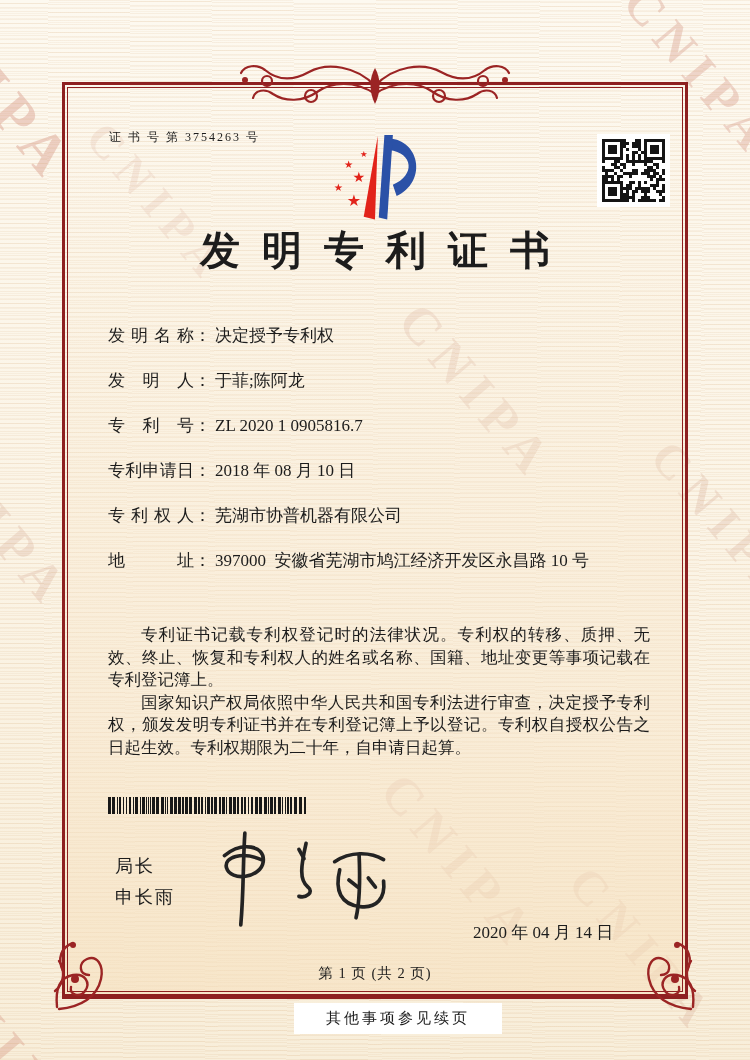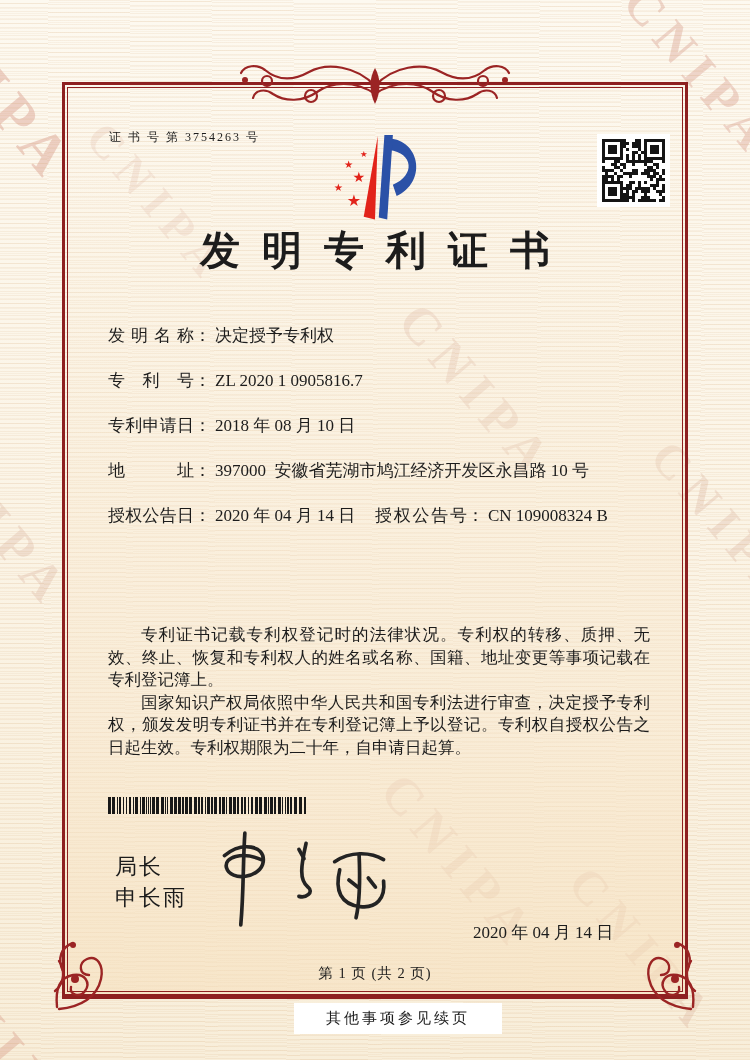--- a/index.html
+++ b/index.html
@@ -46,21 +46,21 @@
   .f-label{display:inline-block;width:86px;text-align:justify;text-align-last:justify;vertical-align:top;}
   .f-colon{display:inline-block;margin-right:4px;}
   .f-value{white-space:pre-wrap;}
   .pair2{position:absolute;left:267px;top:0;}
   .paragraphs{position:absolute;left:43px;right:35px;top:539px;
     font-size:16.5px;line-height:22.6px;text-align:justify;}
   .paragraphs p{margin:0;text-indent:2em;}
   .barcode{position:absolute;left:43px;top:712px;width:206px;height:17px;display:flex;align-items:stretch;overflow:hidden;}
   .bar{background:#181818;flex:0 0 auto;height:100%;}
   .signer{position:absolute;left:50px;top:766px;font-family:"Liberation Sans","DejaVu Sans",sans-serif;
-    font-size:22px;line-height:31px;letter-spacing:2px;}
+    font-size:18px;line-height:31px;letter-spacing:2px;}
   .signature{position:absolute;left:122px;top:742px;width:232px;height:102px;}
   .date{position:absolute;left:408px;top:836px;font-size:17px;}
   .page-num{position:absolute;bottom:11px;left:0;width:100%;text-align:center;font-size:14.5px;letter-spacing:1px;}
   .footer-note{
     position:absolute;left:294px;top:1003px;z-index:4;background:#ffffff;
     padding:6px 32px;font-size:15px;letter-spacing:3px;white-space:nowrap;
   }
 </style>
 </head>
 <body>
@@ -573,33 +573,33 @@
       <text x="26" y="78" font-size="17" fill="#e2231a">★</text>
     </svg>
 
     <div class="title">发明专利证书</div>
 
     <div class="fields">
       <div class="f-row">
         <span class="f-label">发明名称</span><span class="f-colon">：</span><span class="f-value">决定授予专利权</span>
       </div>
       <div class="f-row">
+        <span class="f-label">发明人</span><span class="f-colon">：</span><span class="f-value">于菲;陈阿龙</span>
+      </div>
+      <div class="f-row">
         <span class="f-label">专利号</span><span class="f-colon">：</span><span class="f-value">ZL 2020 1 0905816.7</span>
       </div>
       <div class="f-row">
         <span class="f-label">专利申请日</span><span class="f-colon">：</span><span class="f-value">2018 年 08 月 10 日</span>
       </div>
       <div class="f-row">
+        <span class="f-label">专利权人</span><span class="f-colon">：</span><span class="f-value">芜湖市协普机器有限公司</span>
+      </div>
+      <div class="f-row">
         <span class="f-label">地址</span><span class="f-colon">：</span><span class="f-value">397000  安徽省芜湖市鸠江经济开发区永昌路 10 号</span>
-      </div>
-      <div class="f-row">
-        <span class="f-label">授权公告日</span><span class="f-colon">：</span><span class="f-value">2020 年 04 月 14 日</span>
-        <span class="pair2">
-          <span class="f-label" style="width:92px;">授权公告号</span><span class="f-colon">：</span><span class="f-value">CN 109008324 B</span>
-        </span>
       </div>
     </div>
 
     <div class="paragraphs">
       <p>专利证书记载专利权登记时的法律状况。专利权的转移、质押、无效、终止、恢复和专利权人的姓名或名称、国籍、地址变更等事项记载在专利登记簿上。</p>
       <p>国家知识产权局依照中华人民共和国专利法进行审查，决定授予专利权，颁发发明专利证书并在专利登记簿上予以登记。专利权自授权公告之日起生效。专利权期限为二十年，自申请日起算。</p>
     </div>
 
     <div class="barcode">
         <span class="bar" style="width: 3px; margin-right: 1px;"></span>

